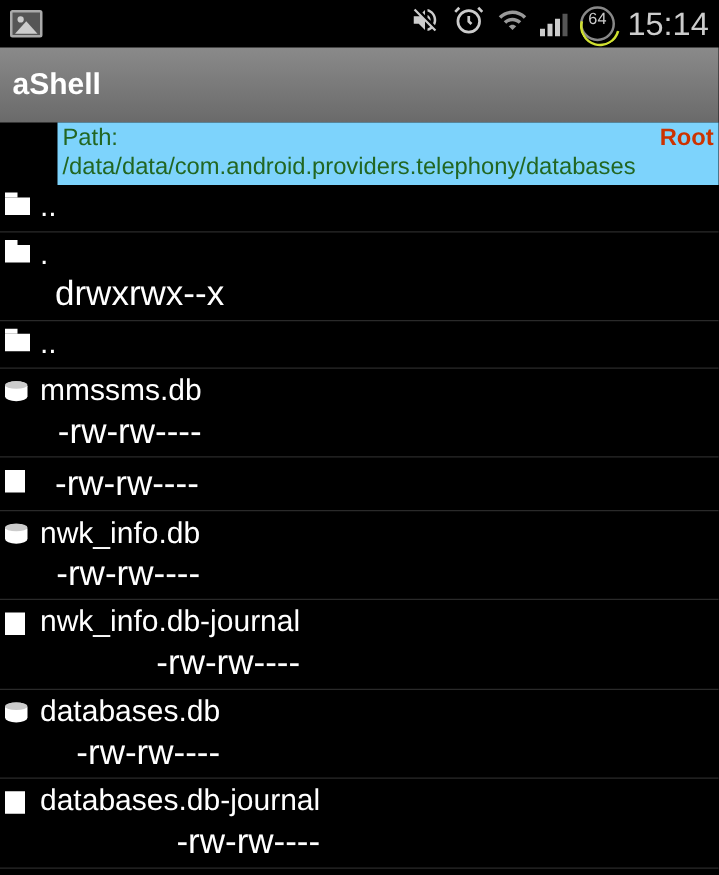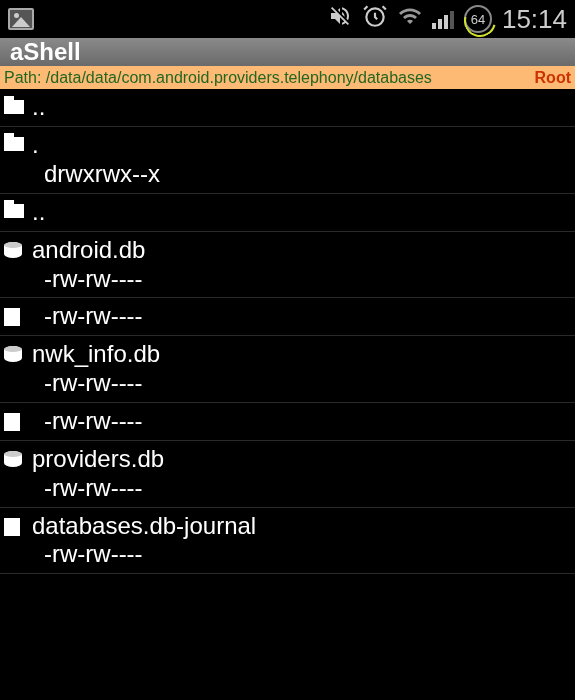--- a/index.html
+++ b/index.html
@@ -87,21 +87,21 @@
     .sb1 { height: 6px; }
     .sb2 { height: 10px; }
     .sb3 { height: 14px; }
     .sb4 { height: 18px; background: #555; }
     .battery-indicator {
       width: 28px;
       height: 28px;
       border: 2px solid #888;
       border-radius: 50%;
       display: flex;
-      align-items: center;
+      align-items: flex-start;
       justify-content: center;
       font-size: 13px;
       color: #ccc;
       position: relative;
     }
     .battery-indicator::before {
       content: "";
       position: absolute;
       width: 28px;
       height: 28px;
@@ -113,35 +113,36 @@
       top: -2px;
       left: -2px;
     }
     .clock-text {
       color: #ccc;
       font-size: 26px;
       font-weight: normal;
       text-align: center;
     }
     .title-bar {
-      height: 28px;
+      height: 60px;
       background: linear-gradient(to bottom, #8a8a8a, #6a6a6a);
       display: flex;
       align-items: center;
       padding: 0 10px;
       color: #fff;
       font-size: 24px;
       font-weight: bold;
     }
     .path-bar {
-      background: #fdba74;
+      background: #7dd3fc;
       display: flex;
       padding: 2px 4px;
-      font-size: 16px;
+      font-size: 19px;
       line-height: 1.2;
+      margin-left: 46px;
     }
     .path-text {
       color: #226622;
       flex: 1;
     }
     .root-text {
       color: #cc3300;
       font-weight: bold;
     }
     .file-list {
@@ -208,23 +209,24 @@
       display: flex;
       flex-direction: column;
     }
     .file-name {
       color: #fff;
       font-size: 24px;
       line-height: 1.2;
     }
     .file-perms {
       color: #fff;
-      font-size: 24px;
+      font-size: 28px;
       line-height: 1.2;
       padding-left: 12px;
+      text-align: right;
     }
   </style>
 </head>
 <body>
 
 <div class="status-bar">
   <div class="status-left">
     <div class="image-icon"></div>
   </div>
   <div class="status-right">
@@ -294,21 +296,21 @@
     <div class="item-content">
       <span class="file-name">..</span>
     </div>
   </div>
 
   <div class="list-item">
     <div class="item-icon">
         <div class="db-icon"></div>
       </div>
     <div class="item-content">
-      <span class="file-name">android.db</span>
+      <span class="file-name">mmssms.db</span>
       <span class="file-perms">-rw-rw----</span>
     </div>
   </div>
 
   <div class="list-item">
     <div class="item-icon">
         <div class="file-icon-plain"></div>
       </div>
     <div class="item-content">
       <span class="file-perms">-rw-rw----</span>
@@ -323,30 +325,31 @@
       <span class="file-name">nwk_info.db</span>
       <span class="file-perms">-rw-rw----</span>
     </div>
   </div>
 
   <div class="list-item">
     <div class="item-icon">
         <div class="file-icon-plain"></div>
       </div>
     <div class="item-content">
+      <span class="file-name">nwk_info.db-journal</span>
       <span class="file-perms">-rw-rw----</span>
     </div>
   </div>
 
   <div class="list-item">
     <div class="item-icon">
         <div class="db-icon"></div>
       </div>
     <div class="item-content">
-      <span class="file-name">providers.db</span>
+      <span class="file-name">databases.db</span>
       <span class="file-perms">-rw-rw----</span>
     </div>
   </div>
 
   <div class="list-item">
     <div class="item-icon">
         <div class="file-icon-plain"></div>
       </div>
     <div class="item-content">
       <span class="file-name">databases.db-journal</span>

